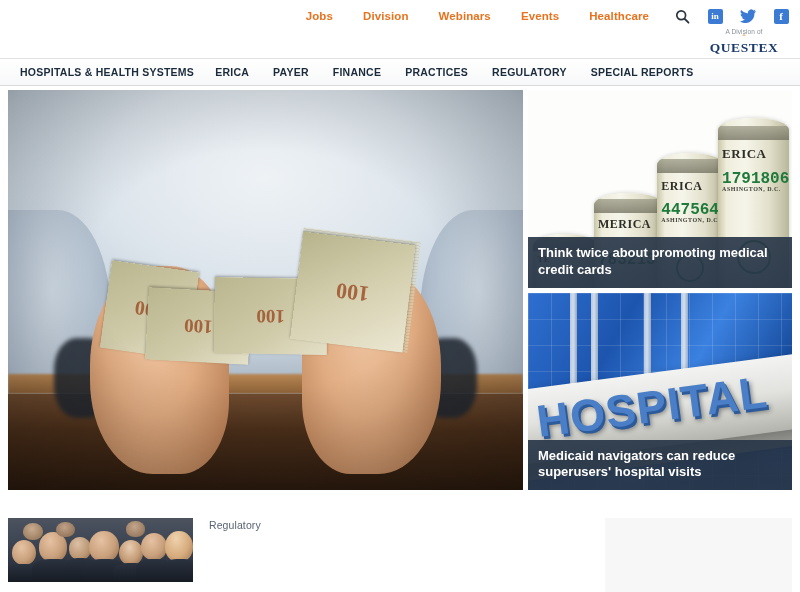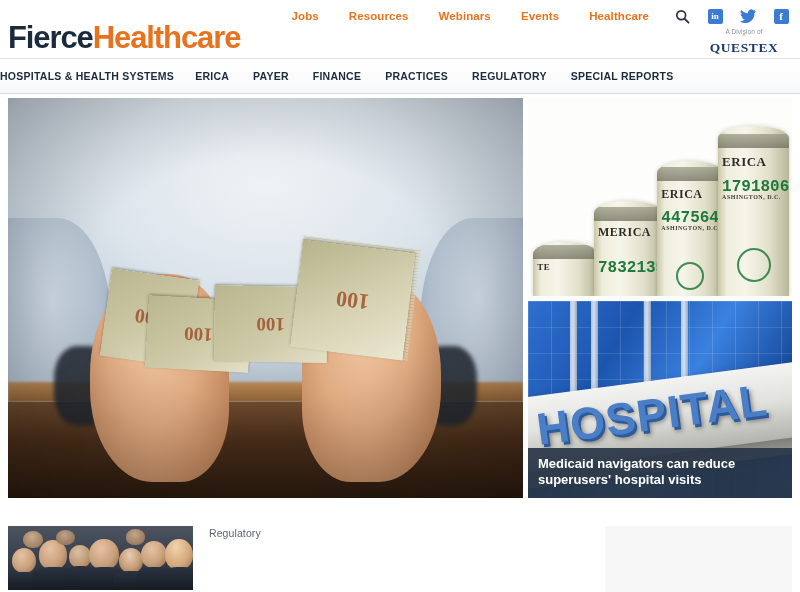--- a/index.html
+++ b/index.html
@@ -89,27 +89,27 @@
     font-family: "Liberation Serif", serif;
     font-size: 13.5px;
     font-weight: bold;
     color: #1b3a6b;
     letter-spacing: 0.6px;
     line-height: 1.05;
   }
 
   
   .main-nav {
-    height: 36px;
+    height: 28px;
     border-top: 1px solid #e0e2e5;
     border-bottom: 1px solid #d8dadd;
     background: linear-gradient(to bottom, #ffffff 0%, #f7f8f9 100%);
     display: flex;
     align-items: center;
-    padding-left: 0;
+    padding-left: 20px;
   }
   .nav-item {
     color: #1b2b3c;
     font-size: 10.5px;
     font-weight: bold;
     letter-spacing: 0.25px;
     text-decoration: none;
     padding: 0 13px 0 0;
     margin-right: 11px;
     white-space: nowrap;
@@ -358,21 +358,21 @@
     background: #f7f7f8;
   }
 </style>
 </head>
 <body>
 
 <div class="top-bar">
 
   <div class="util-nav">
     <a class="util-link">Jobs</a>
-    <a class="util-link">Resources</a>
+    <a class="util-link">Division</a>
     <a class="util-link">Webinars</a>
     <a class="util-link">Events</a>
     <a class="util-link">Healthcare</a>
 
     <span class="icon-btn">
       <svg width="15" height="15" viewBox="0 0 16 16" aria-hidden="true">
         <circle cx="6.6" cy="6.6" r="4.7" fill="none" stroke="#2b3340" stroke-width="1.8"></circle>
         <line x1="10.2" y1="10.4" x2="14.4" y2="14.6" stroke="#2b3340" stroke-width="1.9" stroke-linecap="round"></line>
       </svg>
     </span>
@@ -385,23 +385,20 @@
       <svg width="16" height="14" viewBox="0 0 20 17" aria-hidden="true">
         <path d="M20 2.1c-.75.33-1.55.55-2.4.65A4.2 4.2 0 0 0 19.45.45a8.4 8.4 0 0 1-2.66 1.02A4.15 4.15 0 0 0 9.7 4.3c0 .33.04.65.1.95A11.8 11.8 0 0 1 1.4.9a4.15 4.15 0 0 0 1.28 5.55 4.1 4.1 0 0 1-1.88-.52v.05a4.15 4.15 0 0 0 3.33 4.07 4.1 4.1 0 0 1-1.87.07 4.16 4.16 0 0 0 3.88 2.88A11.75 11.75 0 0 1 0 15.42 11.8 11.8 0 0 0 6.3 17.3c7.55 0 11.75-6.26 11.75-11.7 0-.18 0-.36-.01-.53A8.3 8.3 0 0 0 20 2.1z" fill="#3b7bd4"></path>
       </svg>
     </span>
 
     <span class="icon-btn">
       <span class="sq-icon" style="background:#3b7bd4;font-size:11px;font-family:'Liberation Serif',serif;">f</span>
     </span>
   </div>
 
-  <div class="brand">
-    <span class="b1">Fierce</span><span class="b2">Healthcare</span>
-  </div>
 
   <div class="questex">
     <div class="qdiv">A Division of</div>
     <div class="qcaret">ˆ</div>
     <div class="qname">QUESTEX</div>
   </div>
 </div>
 
 <nav class="main-nav">
   <a class="nav-item">HOSPITALS &amp; HEALTH SYSTEMS</a>
@@ -464,20 +461,21 @@
           <div class="grn" style="bottom:6px;width:28px;height:28px;"></div>
         </div>
         <div class="roll r4">
           <div class="band" style="top:8px;"></div>
           <div class="txt" style="top:28px;font-size:13px;">ERICA</div>
           <div class="num" style="top:52px;">1791806</div>
           <div class="txt" style="top:68px;font-size:6px;color:#3c3c34;">ASHINGTON, D.C.</div>
           <div class="grn" style="bottom:14px;width:34px;height:34px;"></div>
         </div>
       </div>
+      <div class="cap">Think twice about promoting medical credit cards</div>
     </div>
 
     <div class="side-card">
       <div class="photo-hosp">
         <div class="ph-glass"></div>
         <div class="ph-pillar" style="left:16%;"></div>
         <div class="ph-pillar" style="left:24%;"></div>
         <div class="ph-pillar" style="left:44%;"></div>
         <div class="ph-pillar" style="left:58%;height:48%;"></div>
         <div class="ph-band"></div>

